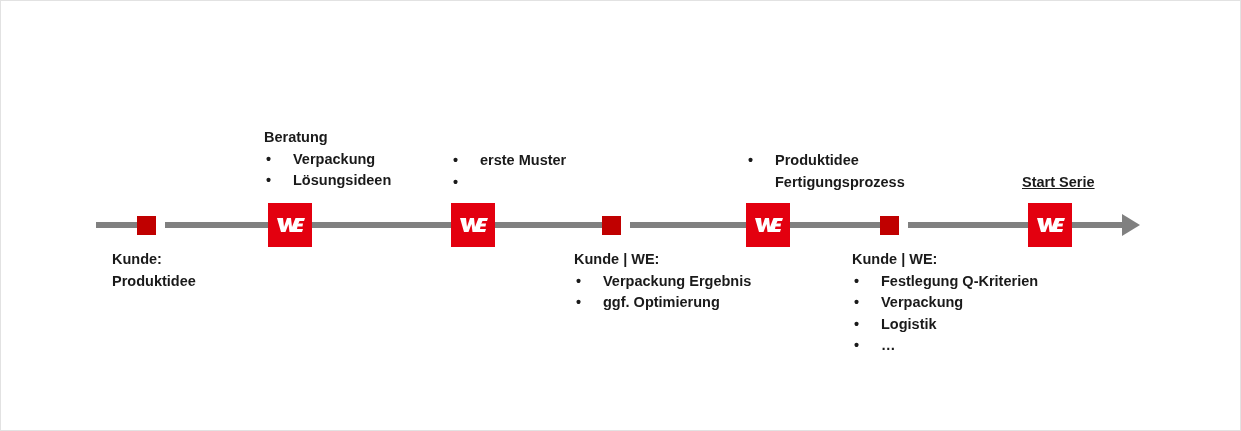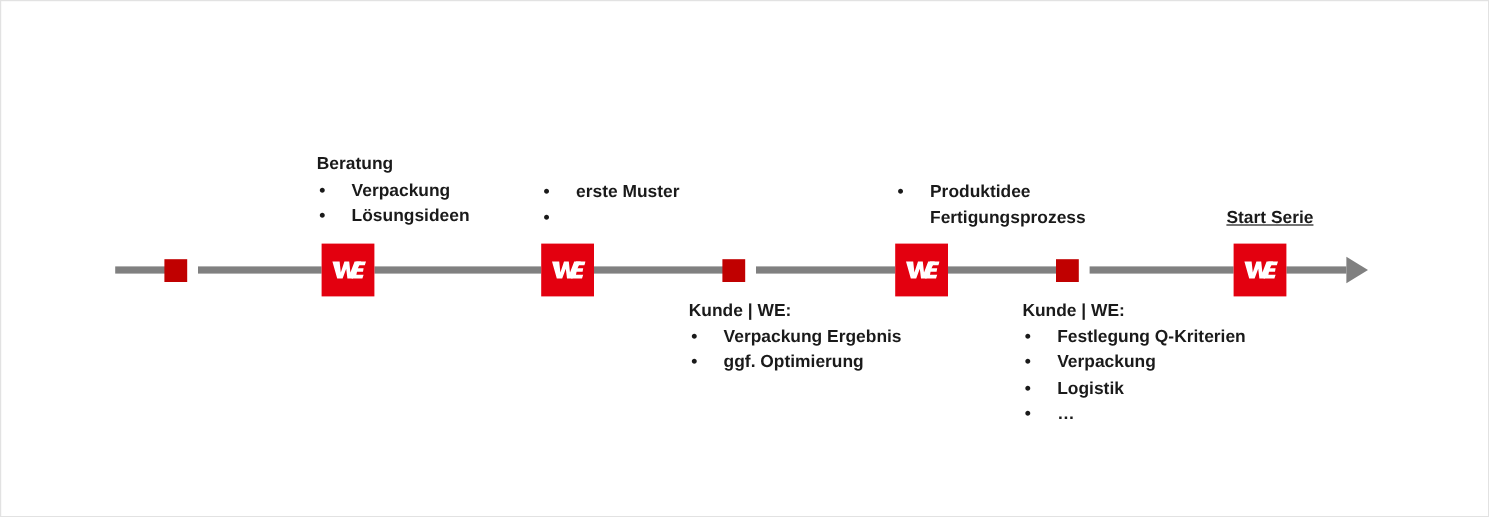--- a/index.html
+++ b/index.html
@@ -144,20 +144,24 @@
 
   <div class="node-logo" style="left:1027px; top:202px;">
     <svg width="30" height="20" viewBox="0 0 60 40">
       <g fill="#ffffff">
         <polygon points="4,6 16,6 18,24 24,6 32,6 34,24 41,6 52,6 38,34 29,34 27,18 21,34 12,34"></polygon>
         <polygon points="44,6 60,6 58,12 47,12 46,17 56,17 55,23 45,23 44,28 56,28 54,34 36,34"></polygon>
       </g>
     </svg>
   </div>
 
+  <div class="tblock" style="left:111px; top:248px;">
+    <span class="plain">Kunde:</span>
+    <span class="plain">Produktidee</span>
+  </div>
 
   <div class="tblock" style="left:263px; top:126px;">
     <span class="head">Beratung</span>
     <ul class="bullets">
       <li>
         <span class="dot">•</span>
         <span class="txt">Verpackung</span>
       </li>
       <li>
         <span class="dot">•</span>

